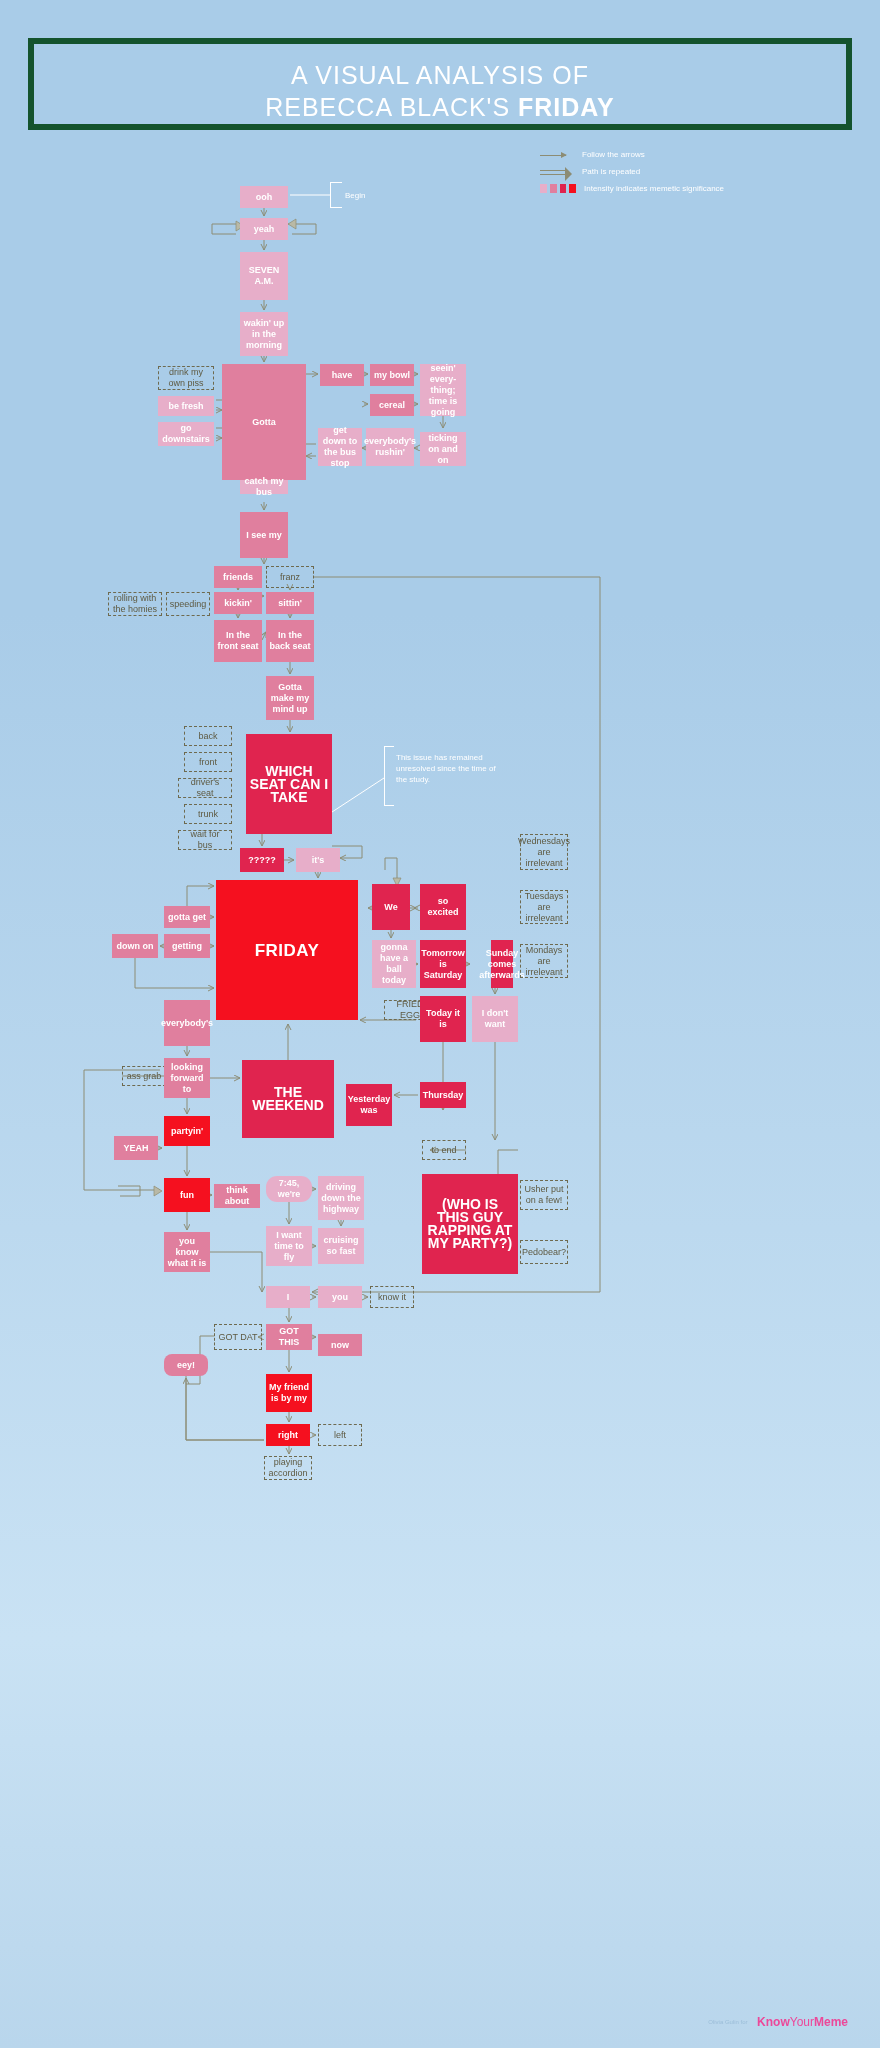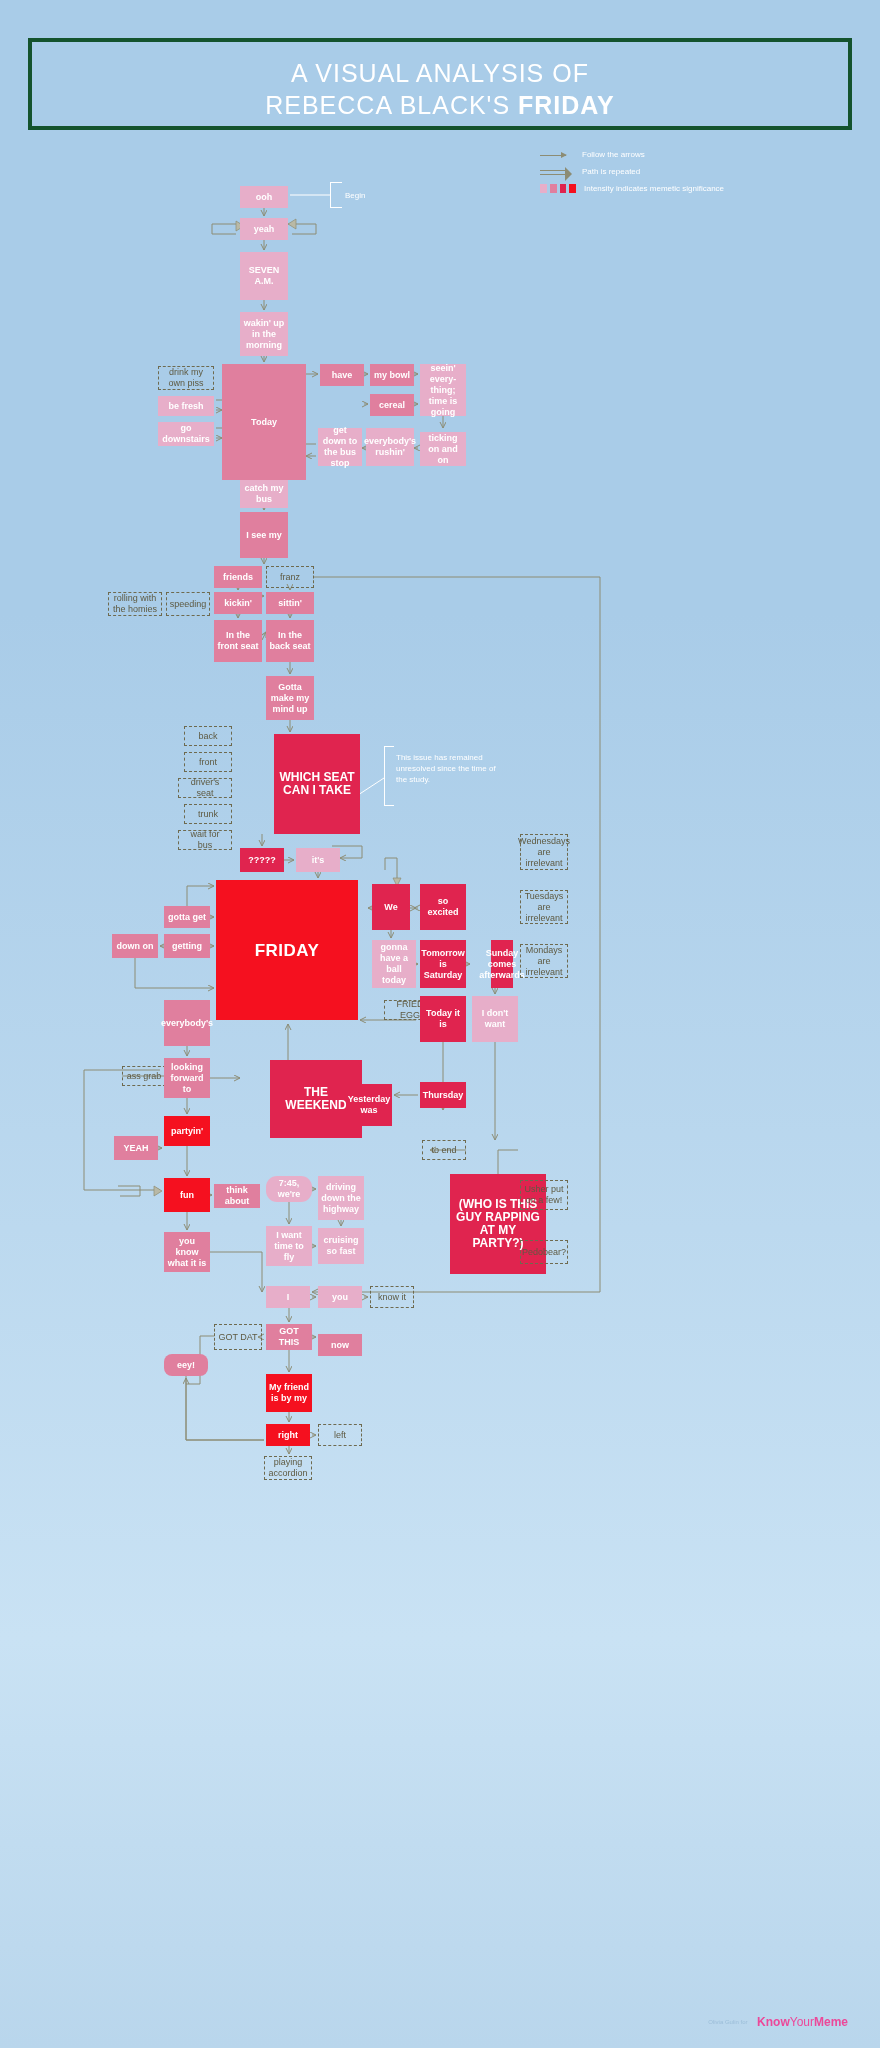--- a/index.html
+++ b/index.html
@@ -8,21 +8,21 @@
     background: linear-gradient(180deg, #a9cce8 0%, #a9cce8 30%, #bcd9ef 60%, #c9e2f4 80%, #b9d6ec 100%);
     font-family: "Liberation Sans", sans-serif;
     position: relative; overflow: hidden;
   }
   #canvas { position: absolute; inset: 0; }
   svg.wires { position: absolute; left:0; top:0; width: 880px; height: 2048px; pointer-events: none; }
 
   
   #header {
     position: absolute; left: 28px; top: 38px; width: 824px; height: 92px;
-    border: 4px solid #14532d;
+    border: 6px solid #14532d;
   }
   #header .t1, #header .t2 {
     color: #ffffff; text-align: center; letter-spacing: 1px;
     font-size: 25px; line-height: 30px;
   }
   #header .t1 { margin-top: 16px; }
   #header .t2 { margin-top: 2px; }
   #header .t2 b { font-weight: bold; }
 
   
@@ -47,21 +47,21 @@
     padding: 2px 3px; font-weight: bold;
   }
   .p1 { background:#e7aec9; }           
   .p2 { background:#e07f9e; }           
   .p3 { background:#e0244f; }           
   .p4 { background:#f5101f; }           
   .ghost {
     background: transparent; border: 1px dashed #6e6a4f; color:#5e5a42;
     font-weight: normal;
   }
-  .big { font-size: 12px; line-height: 13px; margin-left: 28px; }
+  .big { font-size: 14px; line-height: 13px; }
   .huge { font-size: 17px; letter-spacing: .5px; }
   .note {
     position:absolute; color:#ffffff; font-size:8px; line-height:11px;
     font-weight:normal; text-align:left;
   }
   .note-bracket {
     position:absolute; border-left:1px solid #ffffff;
     border-top:1px solid #ffffff; border-bottom:1px solid #ffffff;
   }
   .begin-bracket {
@@ -232,29 +232,29 @@
   <div class="note" style="left:396px; top:752px; width:110px;">This issue has remained unresolved since the time of the study.</div>
 
   <div id="nodes">
       <div class="node p1" style="left: 240px; top: 186px; width: 48px; height: 22px;">ooh</div>
       <div class="node p1" style="left: 240px; top: 218px; width: 48px; height: 22px;">yeah</div>
       <div class="node p1" style="left: 240px; top: 252px; width: 48px; height: 48px;">SEVEN A.M.</div>
       <div class="node p1" style="left: 240px; top: 312px; width: 48px; height: 44px;">wakin' up in the morning</div>
       <div class="node ghost" style="left: 158px; top: 366px; width: 56px; height: 24px;">drink my own piss</div>
       <div class="node p1" style="left: 158px; top: 396px; width: 56px; height: 20px;">be fresh</div>
       <div class="node p1" style="left: 158px; top: 422px; width: 56px; height: 24px;">go downstairs</div>
-      <div class="node p2" style="left: 222px; top: 364px; width: 84px; height: 116px;">Today</div>
+      <div class="node p2" style="left: 222px; top: 364px; width: 84px; height: 116px;">Gotta</div>
       <div class="node p2" style="left: 320px; top: 364px; width: 44px; height: 22px;">have</div>
       <div class="node p2" style="left: 370px; top: 364px; width: 44px; height: 22px;">my bowl</div>
       <div class="node p2" style="left: 370px; top: 394px; width: 44px; height: 22px;">cereal</div>
       <div class="node p1" style="left: 420px; top: 364px; width: 46px; height: 52px;">seein' every-thing; time is going</div>
       <div class="node p1" style="left: 420px; top: 432px; width: 46px; height: 34px;">ticking on and on</div>
       <div class="node p1" style="left: 366px; top: 428px; width: 48px; height: 38px;">everybody's rushin'</div>
       <div class="node p1" style="left: 318px; top: 428px; width: 44px; height: 38px;">get down to the bus stop</div>
-      <div class="node p1" style="left: 240px; top: 480px; width: 48px; height: 28px;">catch my bus</div>
+      <div class="node p1" style="left: 240px; top: 480px; width: 48px; height: 14px;">catch my bus</div>
       <div class="node p2" style="left: 240px; top: 512px; width: 48px; height: 46px;">I see my</div>
       <div class="node p2" style="left: 214px; top: 566px; width: 48px; height: 22px;">friends</div>
       <div class="node ghost" style="left: 266px; top: 566px; width: 48px; height: 22px;">franz</div>
       <div class="node ghost" style="left: 108px; top: 592px; width: 54px; height: 24px;">rolling with the homies</div>
       <div class="node ghost" style="left: 166px; top: 592px; width: 44px; height: 24px;">speeding</div>
       <div class="node p2" style="left: 214px; top: 592px; width: 48px; height: 22px;">kickin'</div>
       <div class="node p2" style="left: 266px; top: 592px; width: 48px; height: 22px;">sittin'</div>
       <div class="node p2" style="left: 214px; top: 620px; width: 48px; height: 42px;">In the front seat</div>
       <div class="node p2" style="left: 266px; top: 620px; width: 48px; height: 42px;">In the back seat</div>
       <div class="node p2" style="left: 266px; top: 676px; width: 48px; height: 44px;">Gotta make my mind up</div>

